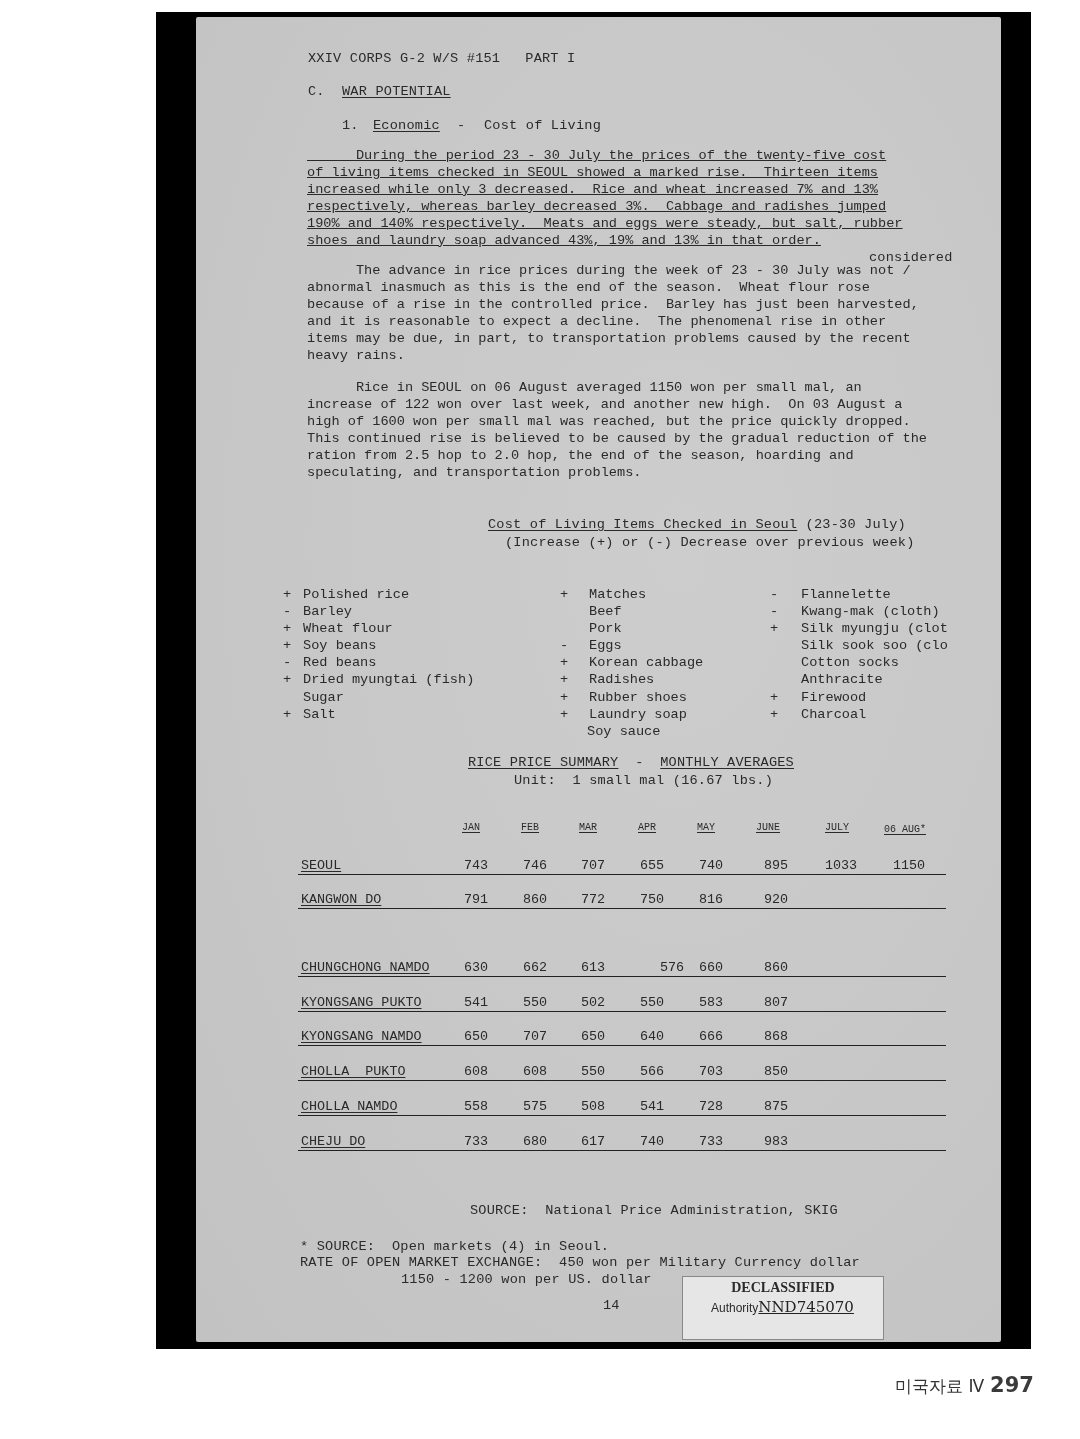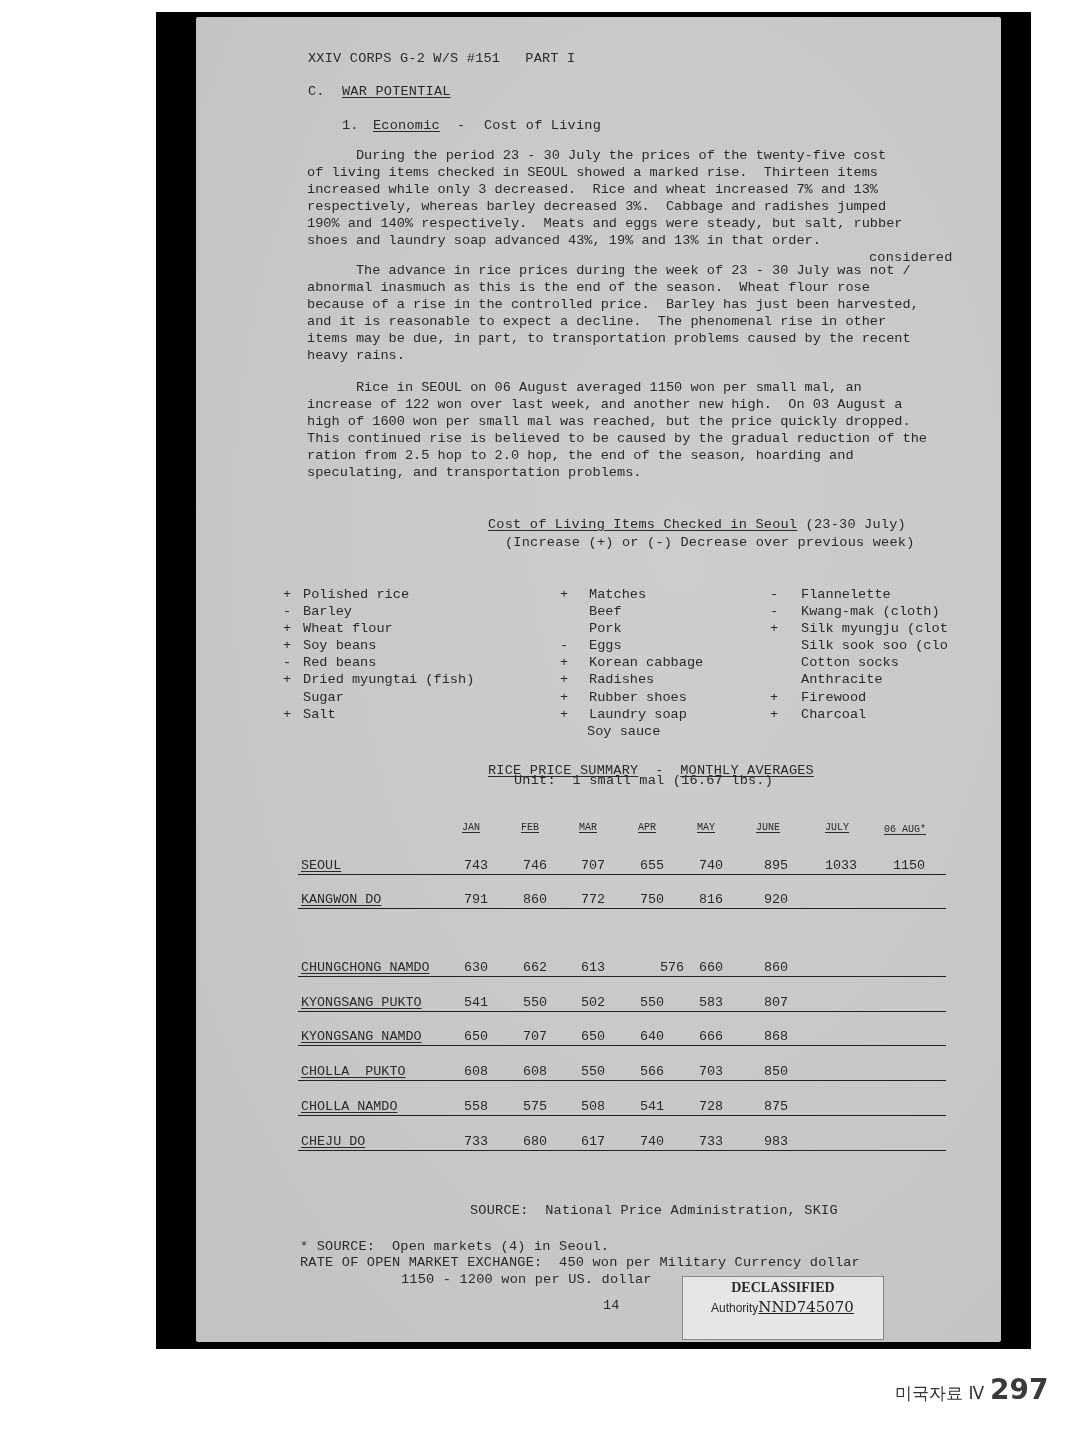--- a/index.html
+++ b/index.html
@@ -20,37 +20,37 @@
   .thead span { position:absolute; font-size:10px; text-decoration:underline; text-underline-offset:2px; }
   .trow { position:absolute; left:0; width:648px; height:20px; border-bottom:1.6px solid #222; }
   .trow span { position:absolute; bottom:1px; font-size:13.4px; white-space:pre; }
   .trow .rname { left:3px; text-decoration:underline; text-underline-offset:2px; }
   .stamp { position:absolute; left:682px; top:1276px; width:200px; height:62px; background:#e6e6e6;
            border:1px solid #888; font-family:"Liberation Serif", serif; }
   .stamp .h { position:absolute; left:0; right:0; top:3px; text-align:center; font-weight:bold; font-size:14px; }
   .stamp .a { position:absolute; left:28px; top:21px; font-family:"Liberation Sans", sans-serif; font-size:12px; }
   .stamp .n { font-family:"DejaVu Serif", serif; font-size:15px; text-decoration:underline; color:#222; }
   .footer { position:absolute; left:895px; top:1373px; font-family:"DejaVu Sans", sans-serif; font-size:17px; color:#333; }
-  .footer .pg { font-weight:bold; font-size:28px; margin-left:6px; color:#3a3a3a; }
+  .footer .pg { font-weight:bold; font-size:21px; margin-left:6px; color:#3a3a3a; }
 </style>
 </head>
 <body>
 
 <div class="frame"></div>
 <div class="paper"></div>
 
 <div class="t" style="left:308px;top:50px;">XXIV CORPS G-2 W/S #151   PART I</div>
 <div class="t" style="left:308px;top:83px;">C.</div>
 <div class="t u" style="left:342px;top:83px;">WAR POTENTIAL</div>
 <div class="t" style="left:342px;top:117px;">1.</div>
 <div class="t u" style="left:373px;top:117px;">Economic</div>
 <div class="t" style="left:457px;top:117px;">-</div>
 <div class="t" style="left:484px;top:117px;">Cost of Living</div>
 
-<div class="para" style="top:148px;">      During the period 23 - 30 July the prices of the twenty-five cost
+<div class="para" style="top:148px;text-decoration:underline;">      During the period 23 - 30 July the prices of the twenty-five cost
 of living items checked in SEOUL showed a marked rise.  Thirteen items
 increased while only 3 decreased.  Rice and wheat increased 7% and 13%
 respectively, whereas barley decreased 3%.  Cabbage and radishes jumped
 190% and 140% respectively.  Meats and eggs were steady, but salt, rubber
 shoes and laundry soap advanced 43%, 19% and 13% in that order.</div>
 <div class="t" style="left:869px;top:249px;">considered</div>
 <div class="para" style="top:263px;">      The advance in rice prices during the week of 23 - 30 July was not /
 abnormal inasmuch as this is the end of the season.  Wheat flour rose
 because of a rise in the controlled price.  Barley has just been harvested,
 and it is reasonable to expect a decline.  The phenomenal rise in other
@@ -93,21 +93,21 @@
   <div class="row"><span class="sign" style="width:31px">-</span><span>Flannelette</span></div>
   <div class="row"><span class="sign" style="width:31px">-</span><span>Kwang-mak (cloth)</span></div>
   <div class="row"><span class="sign" style="width:31px">+</span><span>Silk myungju (clot</span></div>
   <div class="row"><span class="sign" style="width:31px"></span><span>Silk sook soo (clo</span></div>
   <div class="row"><span class="sign" style="width:31px"></span><span>Cotton socks</span></div>
   <div class="row"><span class="sign" style="width:31px"></span><span>Anthracite</span></div>
   <div class="row"><span class="sign" style="width:31px">+</span><span>Firewood</span></div>
   <div class="row"><span class="sign" style="width:31px">+</span><span>Charcoal</span></div>
 </div>
 
-<div class="t" style="left:488px;top:754px;margin-top:8px;"><span class="u">RICE PRICE SUMMARY</span><span>  </span><span>-</span><span>  </span><span class="u">MONTHLY AVERAGES</span></div>
+<div class="t" style="left:468px;top:754px;"><span class="u">RICE PRICE SUMMARY</span><span>  </span><span>-</span><span>  </span><span class="u">MONTHLY AVERAGES</span></div>
 <div class="t" style="left:514px;top:772px;">Unit:  1 small mal (16.67 lbs.)</div>
 
 <div class="tbl">
   <div class="thead">
     <span style="left:164px;top:2px;">JAN</span>
     <span style="left:223px;top:2px;">FEB</span>
     <span style="left:281px;top:2px;">MAR</span>
     <span style="left:340px;top:2px;">APR</span>
     <span style="left:399px;top:2px;">MAY</span>
     <span style="left:458px;top:2px;text-decoration:underline;">JUNE</span>

